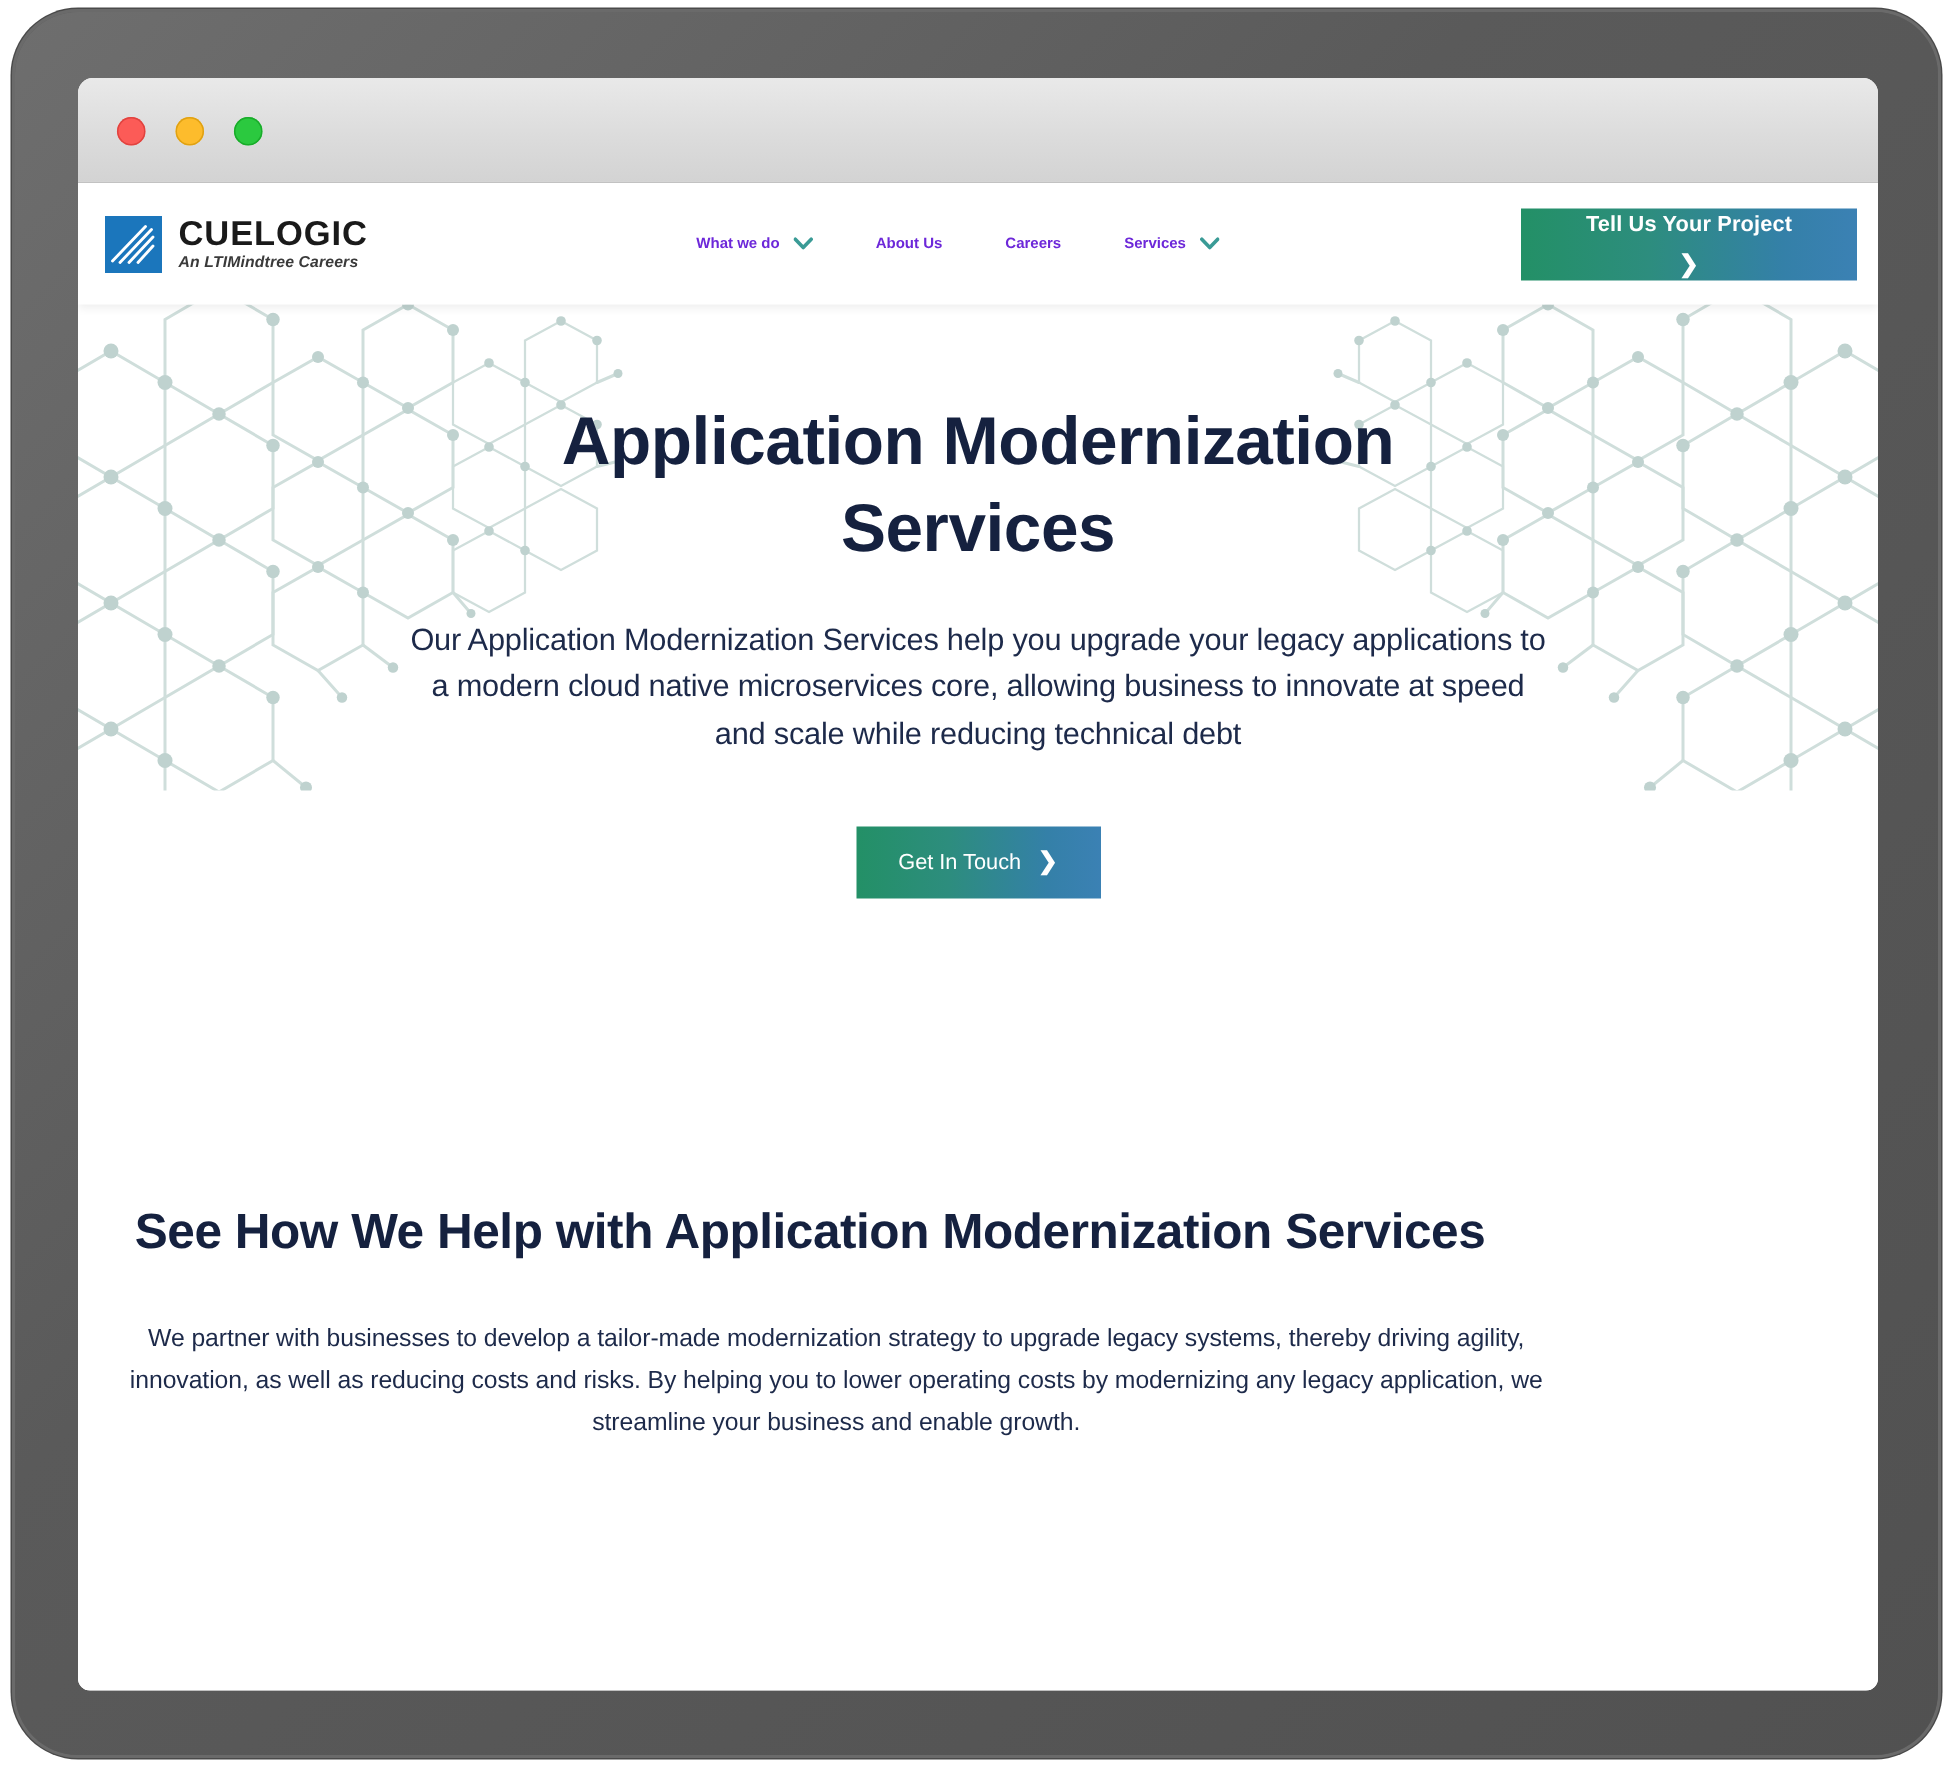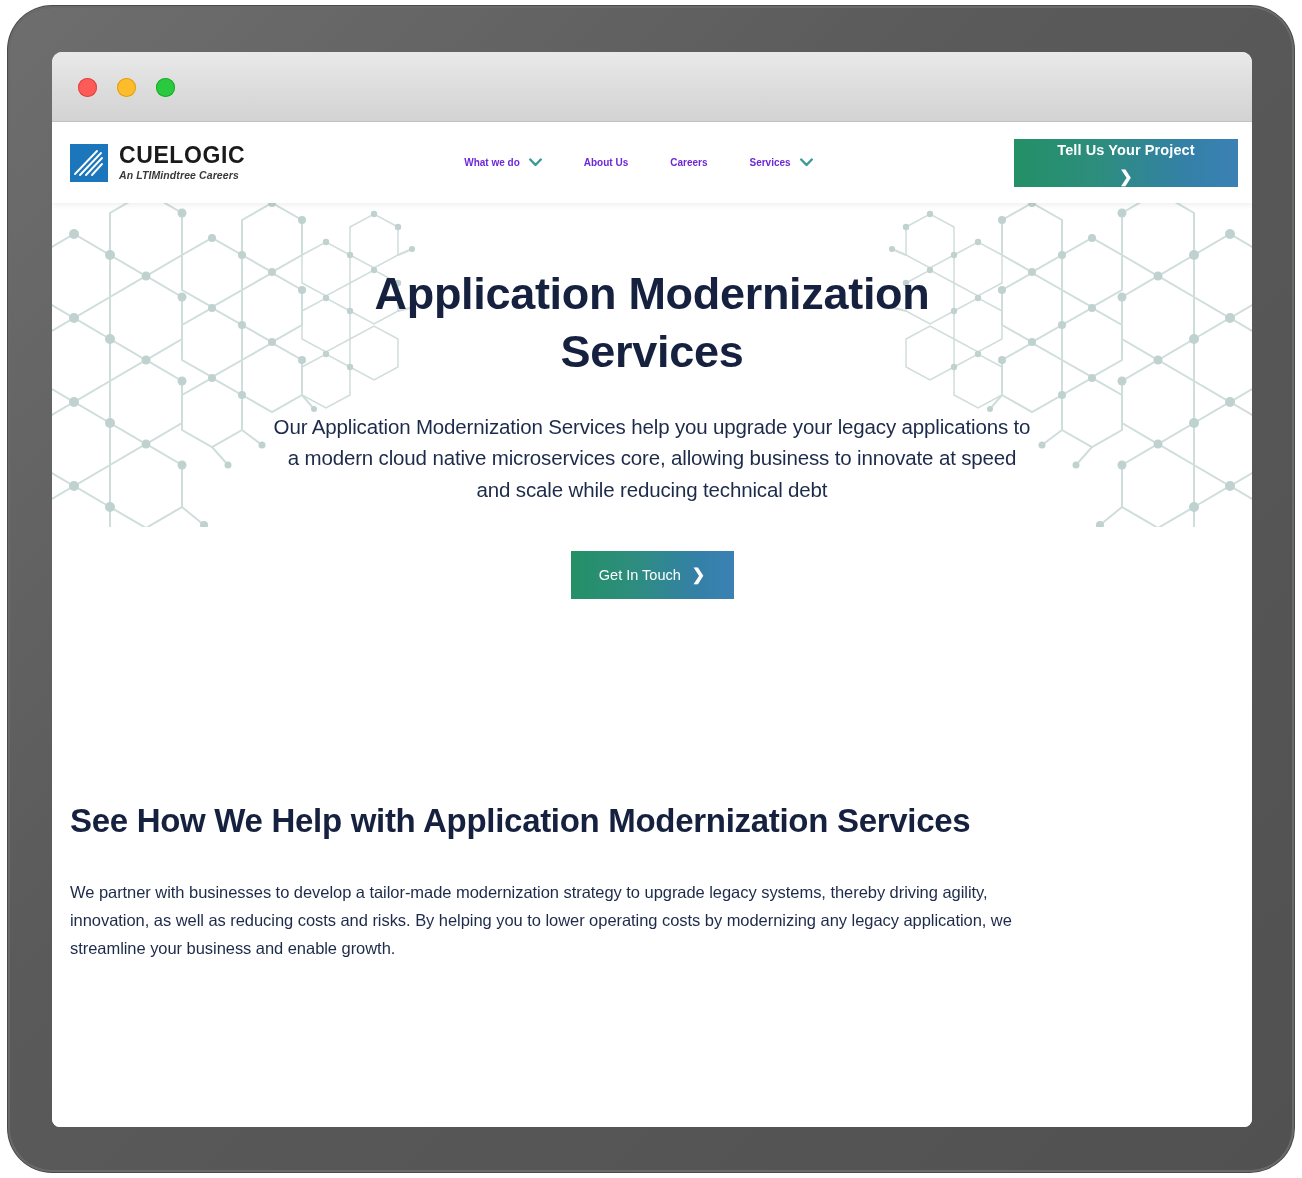--- a/index.html
+++ b/index.html
@@ -200,20 +200,21 @@
     justify-content:center;
     gap:11px;
     font-size:14.5px;
     cursor:pointer;
   }
 
   
   #help-section{
     position:relative;
     padding:0 18px;
+    text-align:center;
   }
   #help-title{
     font-size:33px;
     font-weight:bold;
     color:#15213f;
     line-height:1.45;
     letter-spacing:-0.3px;
     max-width:940px;
   }
   #help-body{

